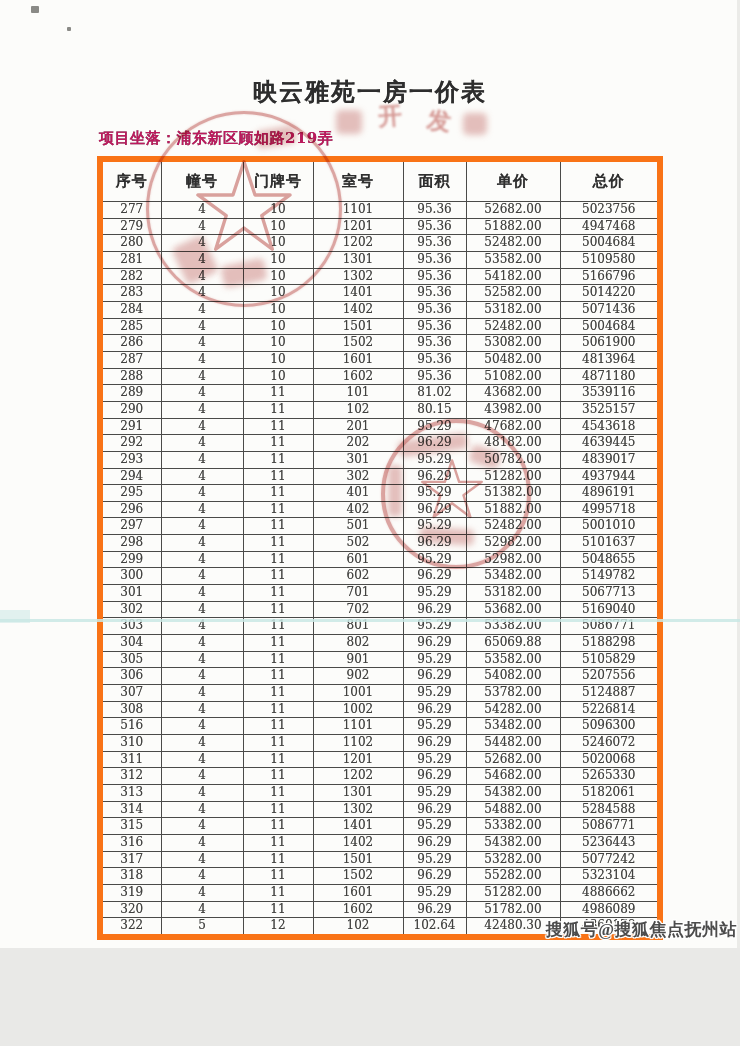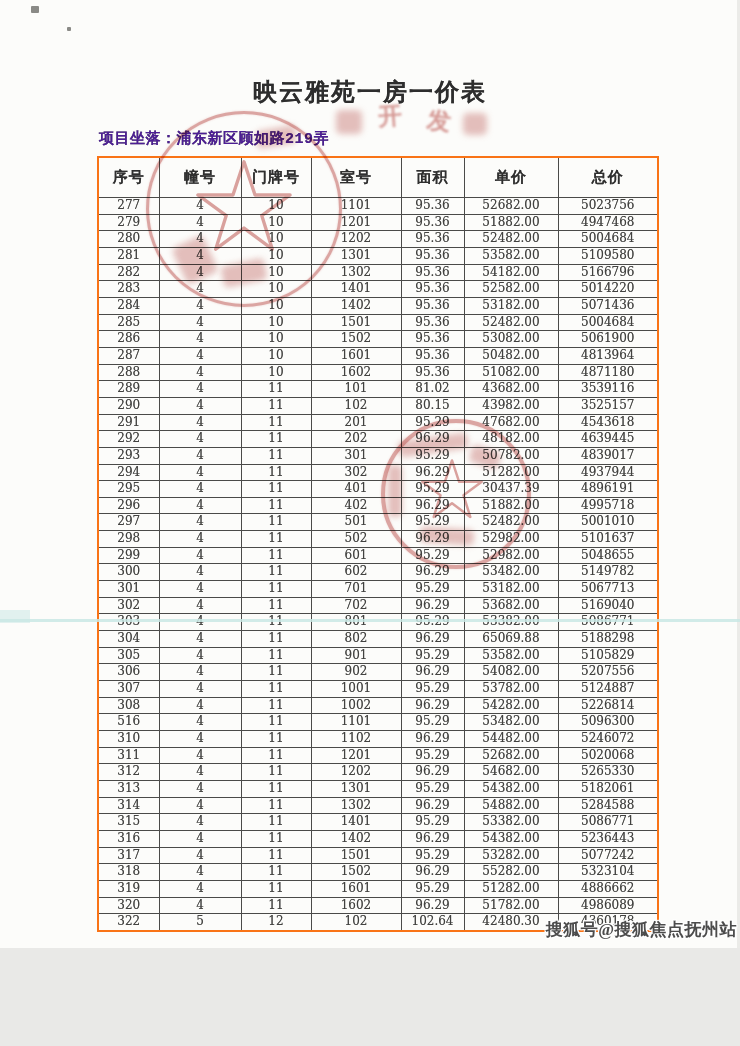--- a/index.html
+++ b/index.html
@@ -13,43 +13,42 @@
   .speck{position:absolute;background:#8a8a86;border-radius:1px;filter:blur(.4px);}
   .edge-strip{position:absolute;top:0;right:0;width:3px;height:100%;background:#ebebe8;}
 
   .doc-title{
     position:absolute;top:76px;left:0;width:100%;text-align:center;
     font-size:24px;font-weight:bold;color:#2d2d2d;letter-spacing:2px;
     text-shadow:0 0 .6px rgba(45,45,45,.75);
   }
   .location-line{
     position:absolute;top:129px;left:99px;
-    font-size:15px;font-weight:bold;color:#4c1d95;letter-spacing:.5px;
+    font-size:15px;font-weight:bold;color:#be185d;letter-spacing:.5px;
     text-shadow:0 0 .5px rgba(40,40,40,.7);
-    font-family:Liberation Mono, monospace;
   }
 
   table.price-table{
     position:absolute;left:97px;top:156px;width:560px;
     border-collapse:collapse;table-layout:fixed;
     background:transparent;
   }
   .price-table th,.price-table td{
     border:1px solid #4a4a48;text-align:center;vertical-align:middle;
     padding:0;overflow:hidden;white-space:nowrap;
   }
   .price-table thead th{
     height:39px;font-size:15px;font-weight:bold;color:#2f2f2f;
     letter-spacing:1px;text-shadow:0 0 .5px rgba(40,40,40,.65);
   }
   .price-table tbody td{
     height:15.66px;line-height:15.66px;font-size:12px;color:#424240;
     text-shadow:0 0 .4px rgba(66,66,64,.6);
   }
-  .price-table{border:2px solid #f97316;}
+  .price-table{border:6px solid #f97316;}
 
   
   .stamp{position:absolute;mix-blend-mode:multiply;pointer-events:none;}
   .stamp-ring{
     position:absolute;border-radius:50%;
     border:3px solid rgba(186,72,66,.48);
     box-shadow:0 0 2px rgba(186,72,66,.25) inset,0 0 2px rgba(186,72,66,.25);
     filter:blur(.6px);
   }
   .stamp-star{position:absolute;color:rgba(186,72,66,.50);filter:blur(.7px);}
@@ -265,21 +264,21 @@
           <td>96.29</td>
           <td>51282.00</td>
           <td>4937944</td>
         </tr>
         <tr>
           <td>295</td>
           <td>4</td>
           <td>11</td>
           <td>401</td>
           <td>95.29</td>
-          <td>30437.39</td>
+          <td>51382.00</td>
           <td>4896191</td>
         </tr>
         <tr>
           <td>296</td>
           <td>4</td>
           <td>11</td>
           <td>402</td>
           <td>96.29</td>
           <td>51882.00</td>
           <td>4995718</td>

